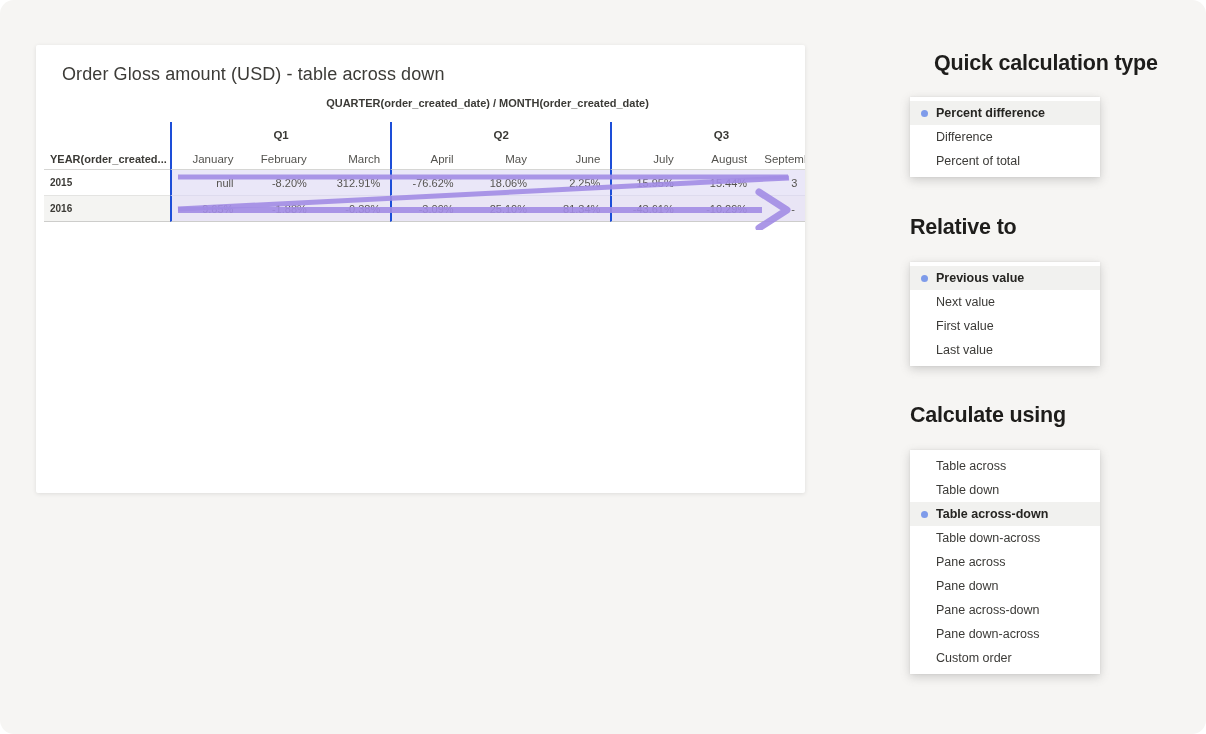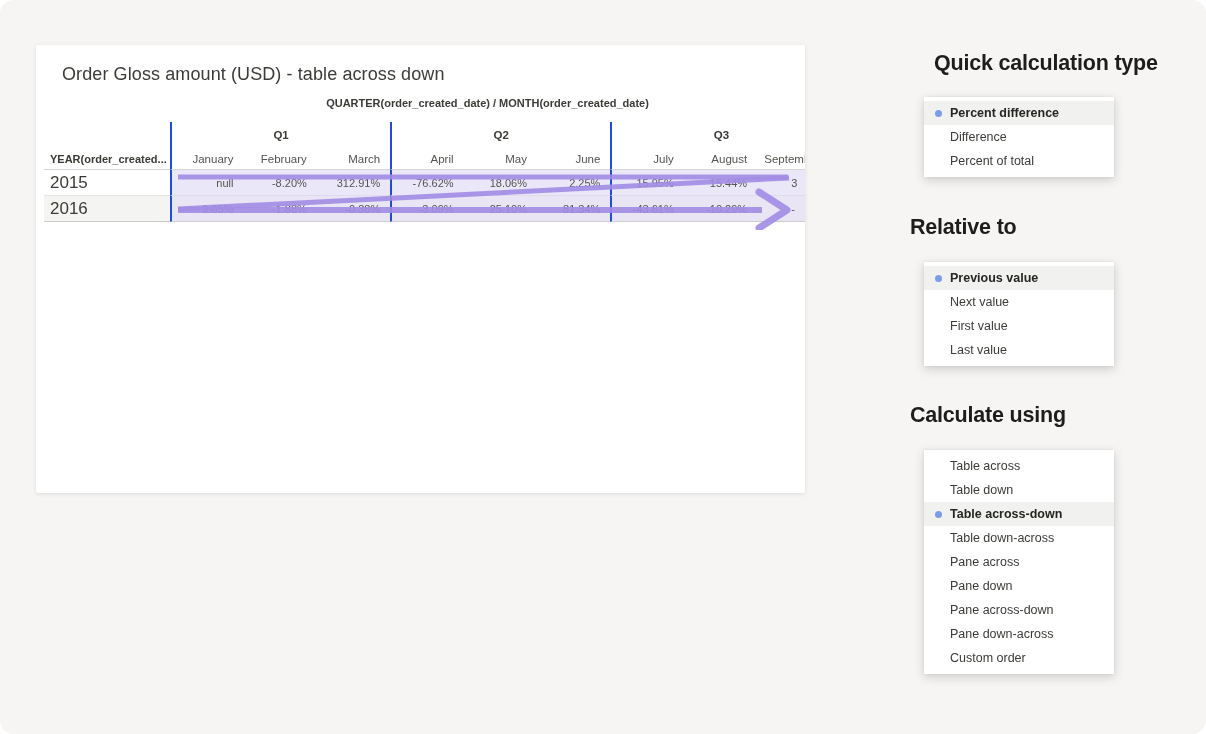--- a/index.html
+++ b/index.html
@@ -16,34 +16,34 @@
   .tbl { position:absolute; left:8px; top:77px; display:grid;
          grid-template-columns:126px repeat(9,73.4px);
          grid-template-rows:26px 22px 26px 26px; }
   .tcell { display:flex; align-items:center; font-size:11px; color:#55534f; }
   .qcell { justify-content:center; font-weight:bold; font-size:11.5px; color:#3b3a36; }
   .q1 { grid-column:2/5; } .q2 { grid-column:5/8; } .q3 { grid-column:8/11; }
   .rowdim { font-weight:bold; font-size:11px; color:#3b3a36; padding-left:6px; }
   .mh { justify-content:flex-end; padding-right:10px; font-size:11.5px; color:#53524e; }
   .hdr-b { border-bottom:1px solid #d6d6d4; }
   .vline { border-left:2px solid #1d4ed8; }
-  .ycell { font-weight:normal; font-size:17px; color:#3b3a36; padding-left:6px; }
+  .ycell { font-weight:bold; font-size:10px; color:#3b3a36; padding-left:6px; }
   .y2015 { background:#ffffff; border-bottom:1px solid #e4e4e2; }
   .y2016 { background:#f4f4f2; border-bottom:1px solid #cdcdcb; }
   .val { justify-content:flex-end; padding-right:10px; }
   .r1 { background:#eae7f8; border-bottom:1px solid #dedbee; }
   .r2 { background:#e9e5f5; border-bottom:1px solid #cdcdcb; }
   .sep-val { justify-content:flex-start; padding-left:34px; padding-right:0; }
 
   .arrow-svg { position:absolute; left:134px; top:120px; width:635px; height:65px; pointer-events:none; }
 
   
   .opt-heading { position:absolute; left:910px; font-size:21.5px; font-weight:bold; color:#1e1d1b; letter-spacing:-.2px; }
   .panel { position:absolute; left:910px; width:190px; background:#ffffff; padding:4px 0;
-           box-shadow:0 3px 9px rgba(110,110,110,0.30), 0 0 2px rgba(0,0,0,0.08);margin-left:14px; }
+           box-shadow:0 3px 9px rgba(110,110,110,0.30), 0 0 2px rgba(0,0,0,0.08); }
   .opt { position:relative; height:24px; display:flex; align-items:center; padding-left:26px;
          font-size:12.5px; color:#3b3a37; cursor:pointer; }
   .opt.selected { background:#f1f1ef; font-weight:bold; color:#262522; }
   .dot { position:absolute; left:11px; top:50%; margin-top:-3.5px; width:7px; height:7px;
          border-radius:50%; background:#7e9bea; }
 </style>
 </head>
 <body>
 
 <div class="frame">

